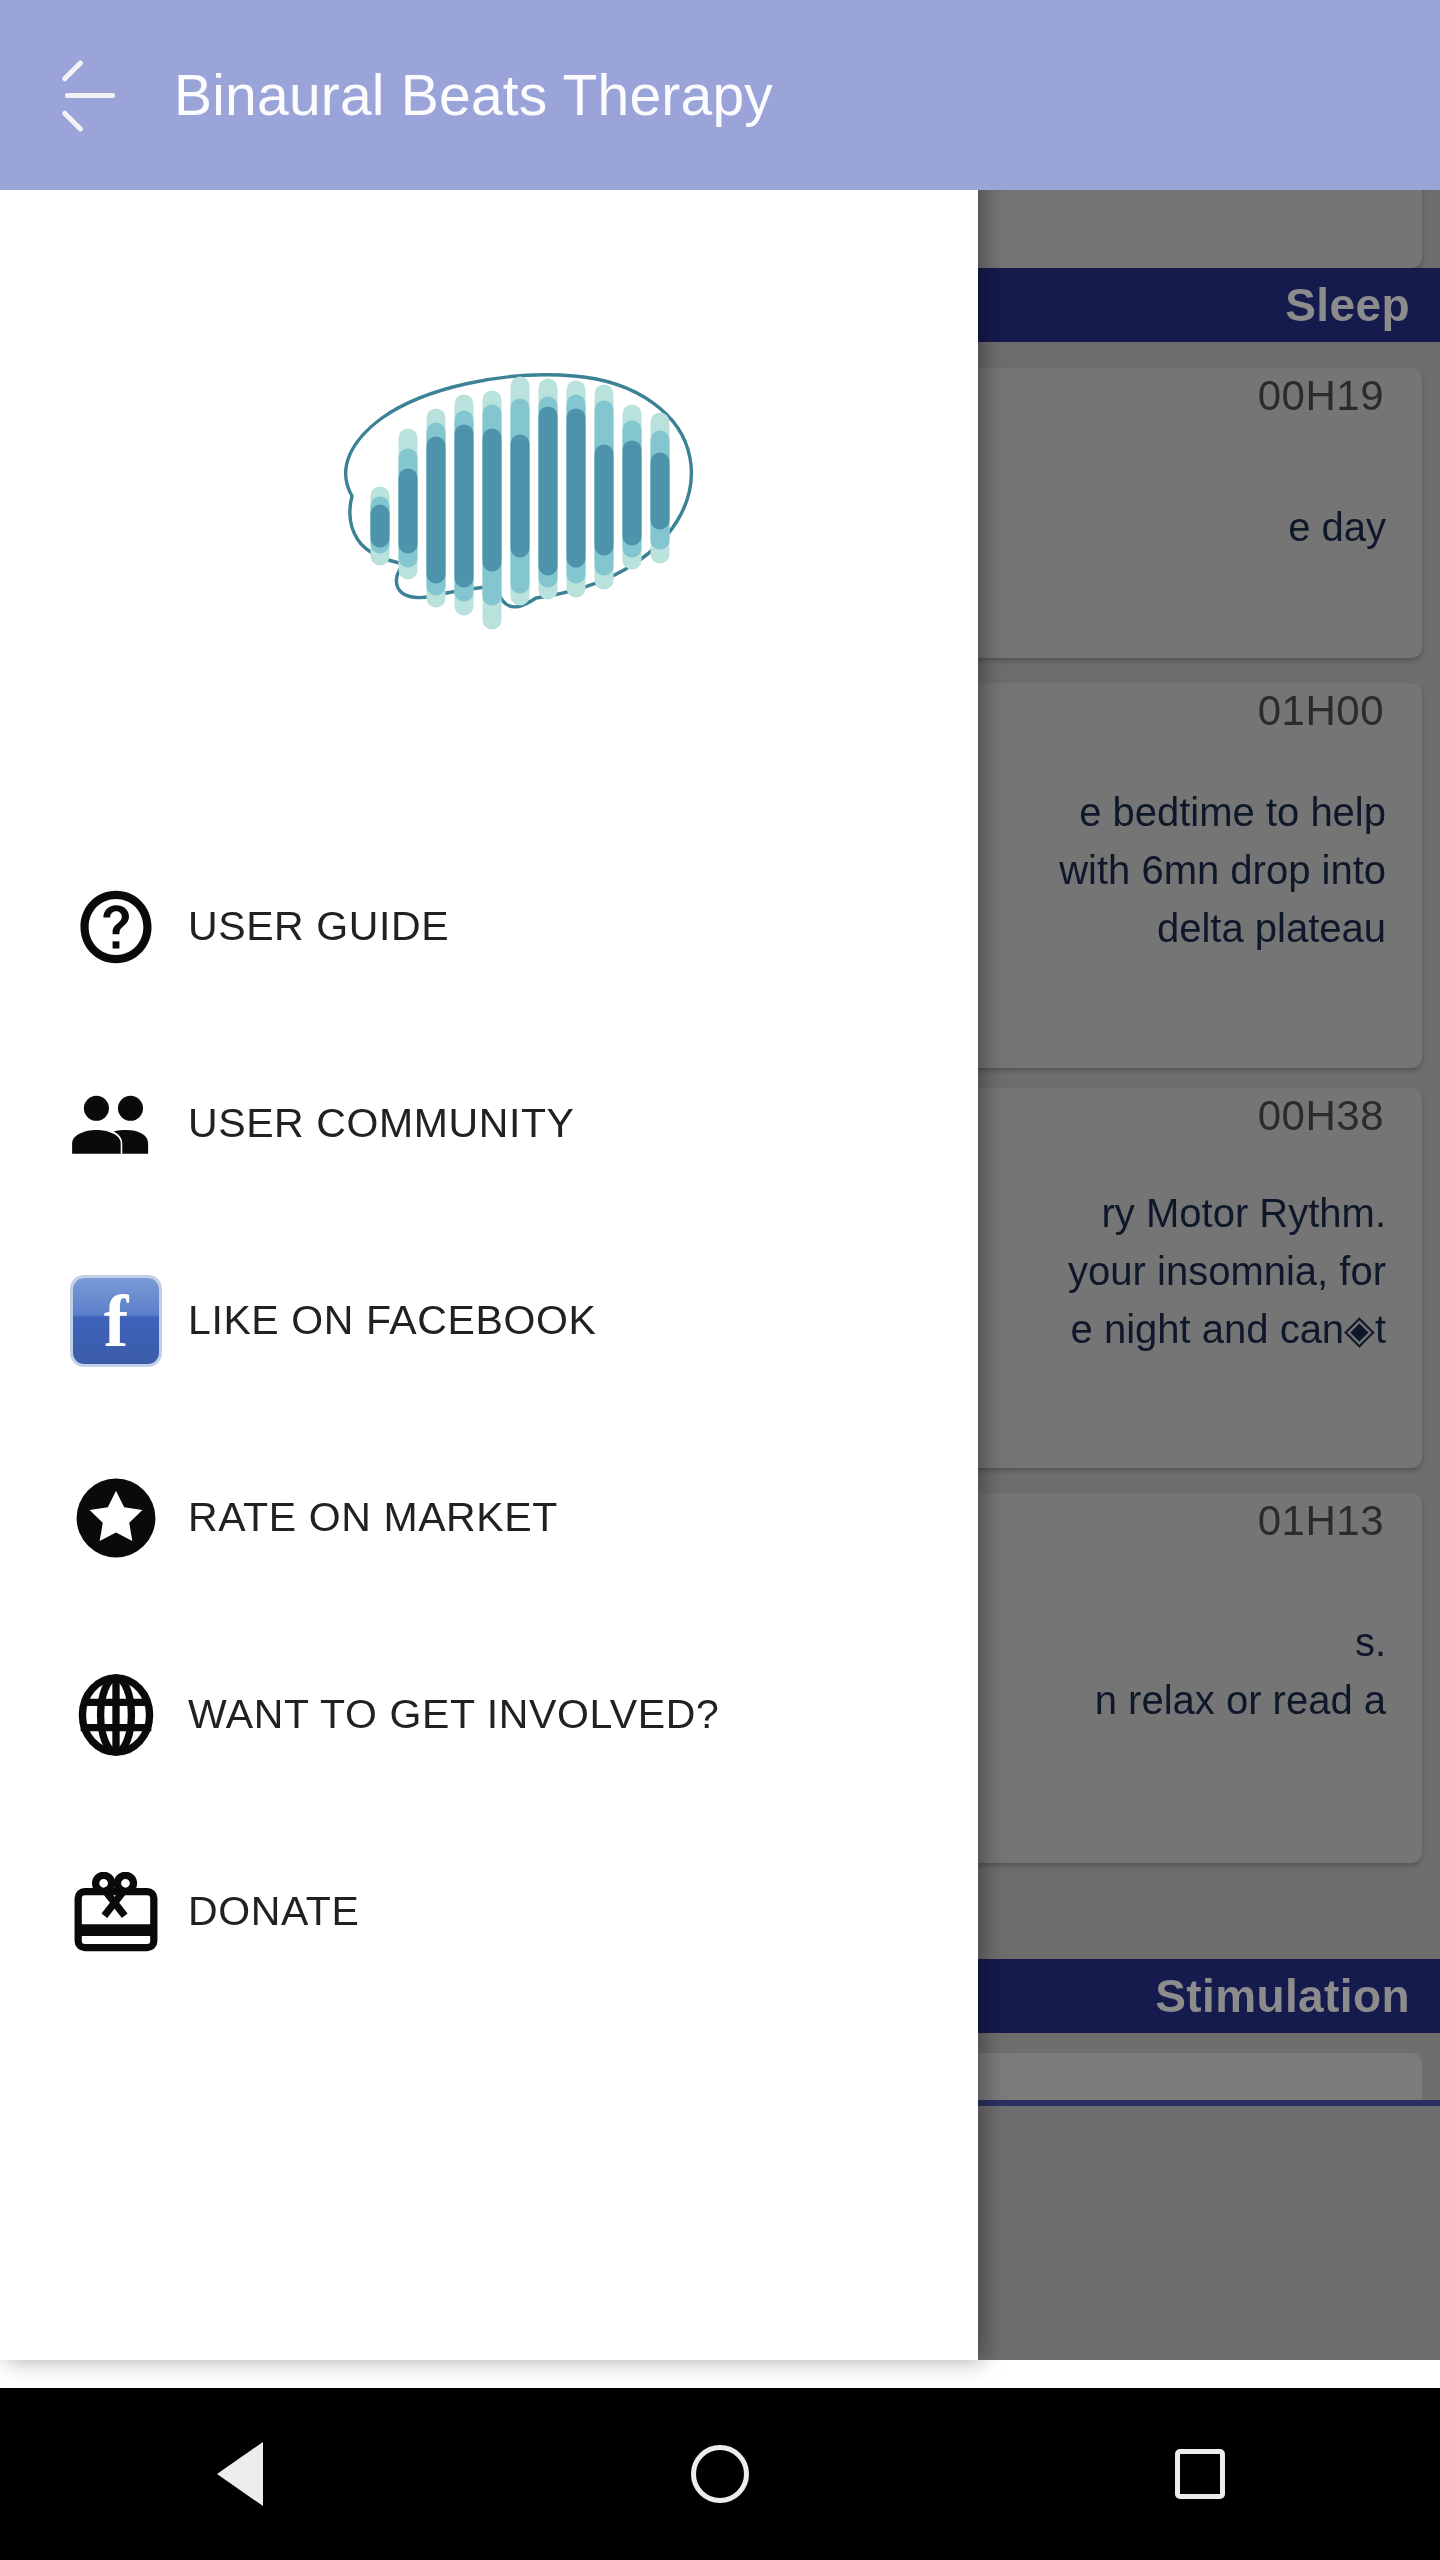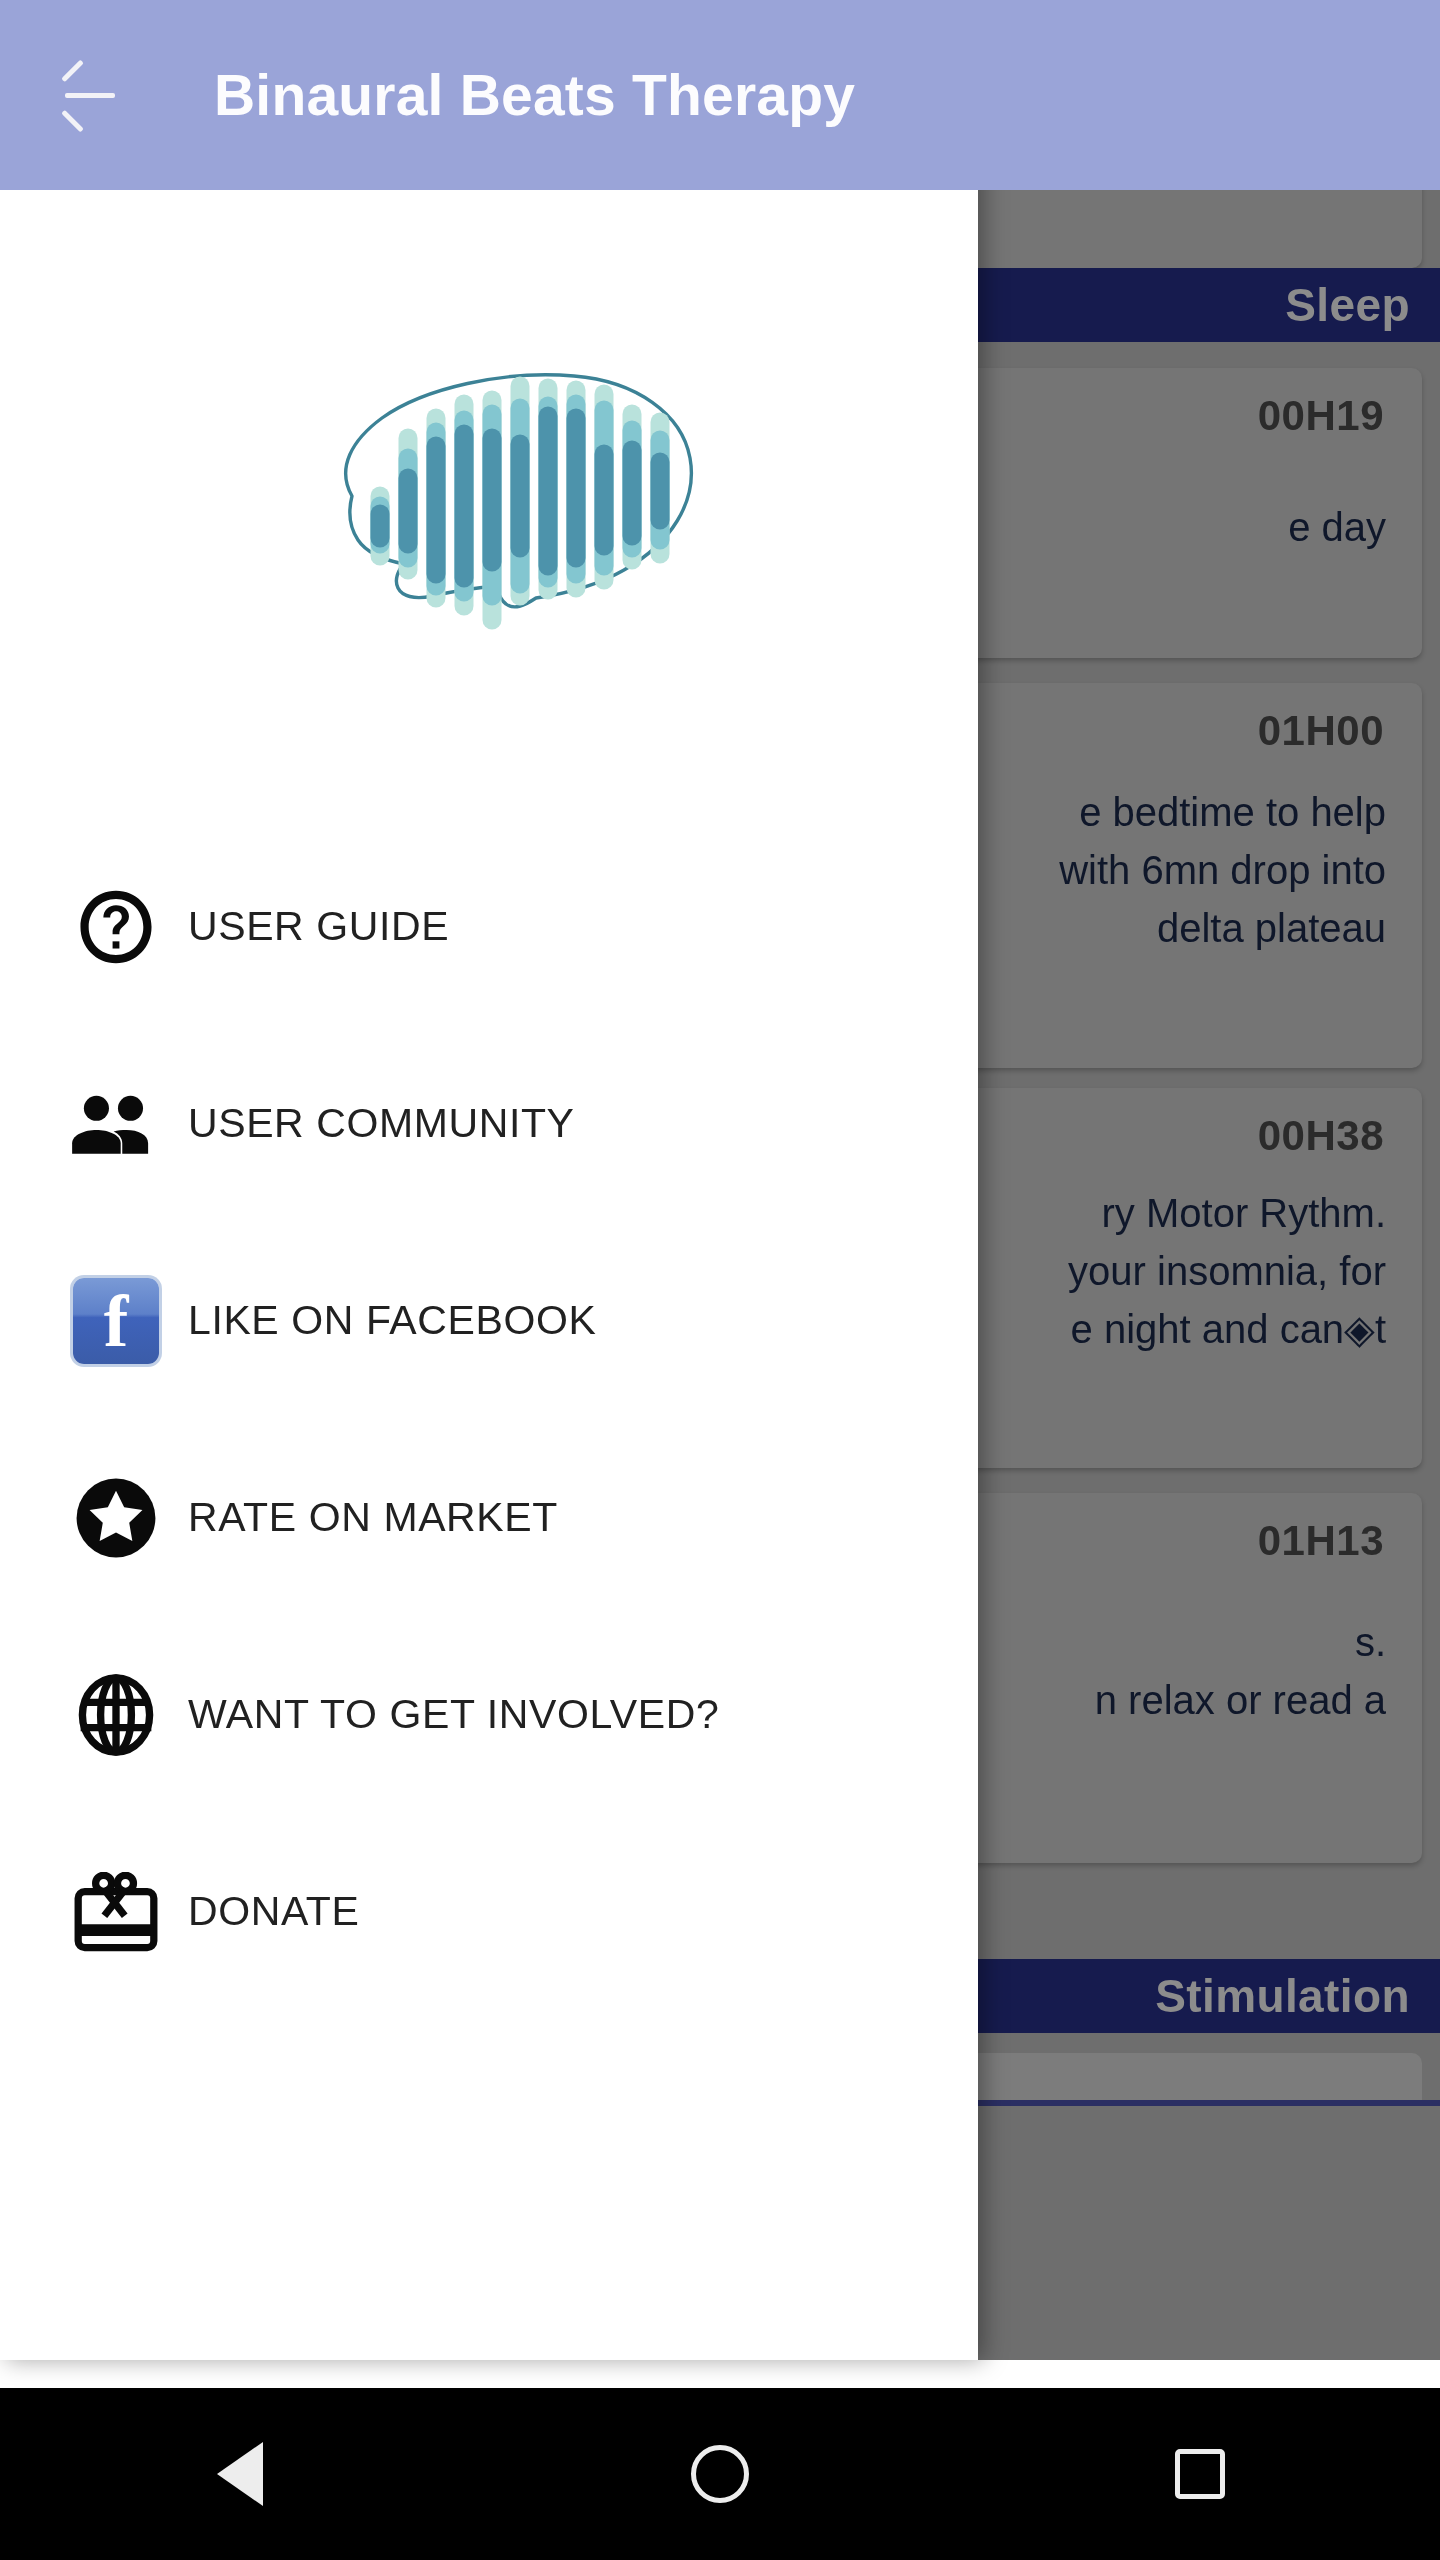--- a/index.html
+++ b/index.html
@@ -59,22 +59,22 @@
   .bg-content {
     position:absolute; top:78px; left:0; width:1440px; height:2282px;
     background:#6E6E6E; overflow:hidden;
   }
   .bg-card {
     position:absolute; left:0; right:18px;
     background:#757575; border-radius:10px;
     box-shadow:0 3px 5px rgba(0,0,0,0.22);
   }
   .bg-card .dur {
-    position:absolute; right:38px; top:24px;
-    font-size:42px; color:#2b2b2b; font-weight:700; letter-spacing:0.5px;
+    position:absolute; right:38px; top:4px;
+    font-size:42px; color:#2b2b2b; font-weight:400; letter-spacing:0.5px;
   }
   .bg-card .desc {
     position:absolute; right:36px; font-size:40px; color:#0f172a;
     line-height:58px; text-align:right; white-space:pre-line;
   }
   .bg-section {
     position:absolute; left:0; right:0; height:74px;
     background:#161B4E; display:flex; align-items:center; justify-content:flex-end;
   }
   .bg-section span { color:#8C8C8C; font-size:46px; font-weight:bold; padding-right:30px; letter-spacing:0.4px; }
@@ -100,21 +100,21 @@
     position:absolute; top:0; left:0; width:1440px; height:190px;
     background:#9AA4D8; display:flex; align-items:center; z-index:6;
   }
   .back-arrow {
     width:56px; height:56px; margin-left:62px; position:relative;
   }
   .back-arrow .shaft { position:absolute; top:26px; left:3px; width:50px; height:5px; background:#F2F2F7; border-radius:2px; }
   .back-arrow .h1 { position:absolute; top:11px; left:1px; width:27px; height:5px; background:#F2F2F7; border-radius:2px; transform:rotate(-45deg); transform-origin:left center; }
   .back-arrow .h2 { position:absolute; top:42px; left:1px; width:27px; height:5px; background:#F2F2F7; border-radius:2px; transform:rotate(45deg); transform-origin:left center; }
   .toolbar-title {
-    margin-left:96px; color:#FCFCFE; font-size:57px; font-weight:bold; letter-spacing:0.2px;
+    margin-left:56px; color:#FCFCFE; font-size:57px; font-weight:normal; letter-spacing:0.2px;
   }
 
   .drawer-inner { position:absolute; top:190px; left:0; width:978px; bottom:0; background:#fff; }
 
   
   .brain-wrap { position:absolute; top:80px; left:0; width:978px; display:flex; justify-content:center; }
   .menu-list { position:absolute; top:560px; left:0; width:978px; }
   .menu-item {
     height:197px; display:flex; align-items:center; padding-left:68px;
   }

